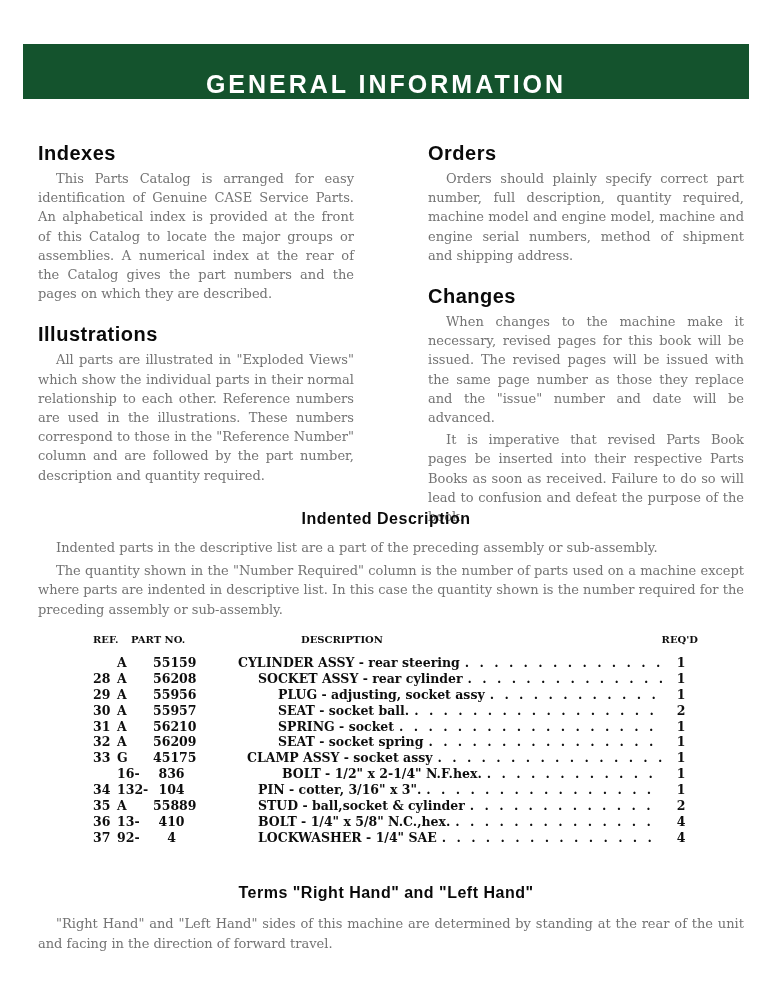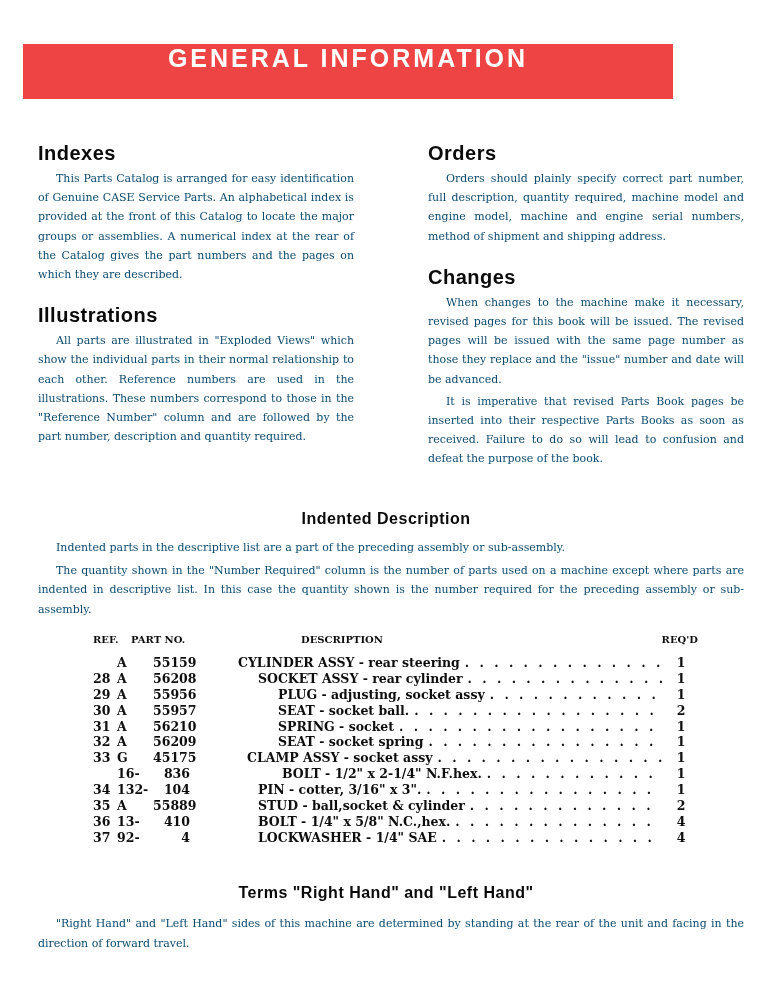--- a/index.html
+++ b/index.html
@@ -5,39 +5,39 @@
   html,body { margin:0; padding:0; }
   body {
     width:772px; height:1000px; background:#ffffff;
     font-family:"DejaVu Serif", serif; color:#121212;
     -webkit-font-smoothing:antialiased;
   }
   .page { position:relative; width:772px; height:1000px; background:#ffffff; overflow:hidden; }
 
   
   .title-bar {
-    position:absolute; left:23px; top:44px; width:650px; height:55px;
-    background:#ef4444; display:flex; align-items:flex-start; justify-content:center;
+    position:absolute; left:23px; top:44px; width:726px; height:55px;
+    background:#14532d; display:flex; align-items:flex-end; justify-content:center;
   }
   .title-bar .title-text {
     color:#ffffff; font-family:"Liberation Sans", sans-serif; font-weight:bold;
     font-size:25px; letter-spacing:3px; white-space:nowrap;
   }
 
   
   .columns { position:absolute; left:38px; top:143px; width:706px; display:flex; gap:74px; }
   .col { width:328px; }
   .col section + section { margin-top:21px; }
   h2.sec-heading {
     font-family:"Liberation Sans", sans-serif; font-weight:bold; font-size:20px;
     letter-spacing:0.5px; margin:0 0 5px 0; color:#0a0a0a; line-height:1.05;
   }
   p.body-text {
-    margin:0; font-size:11px; line-height:19.2px; text-align:justify;
-    text-indent:18px; color:#0c4a6e;
+    margin:0; font-size:13px; line-height:19.2px; text-align:justify;
+    text-indent:18px; color:#737373;
   }
   p.body-text + p.body-text { margin-top:3px; }
 
   
   .center-heading {
     position:absolute; left:0; width:772px; text-align:center;
     font-family:"Liberation Sans", sans-serif; font-weight:bold; font-size:16px;
     letter-spacing:0.5px; color:#0a0a0a; margin:0;
   }
   #indented-heading { top:510px; }
@@ -56,21 +56,21 @@
   .thead { position:relative; height:17px; margin-bottom:4px; }
   .thead span { position:absolute; white-space:nowrap; font-size:10px; }
   .th-ref  { left:0; }
   .th-part { left:38px;text-align:center; }
   .th-desc { left:208px; }
   .th-reqd { right:0; }
 
   .trow { display:flex; align-items:baseline; height:15.9px; white-space:nowrap; }
   .c-ref { width:17px; text-align:right; flex:none; }
   .c-pre { width:36px; margin-left:7px; flex:none; }
-  .c-num { width:37px; text-align:right; flex:none; }
+  .c-num { width:37px; text-align:center; flex:none; }
   .c-desc { flex:1 1 auto; margin-left:48px; display:flex; align-items:baseline; overflow:hidden; min-width:0; }
   .desc-text { flex:none; }
   .leader { flex:1 1 auto; overflow:hidden; white-space:nowrap; margin:0 2px 0 5px; letter-spacing:3px; }
   .c-qty { width:34px; text-align:center; flex:none; }
 
   .ind-0  .pad { width:0px;  flex:none; }
   .ind-h  .pad { width:9px;  flex:none; }
   .ind-1  .pad { width:20px; flex:none; }
   .ind-2  .pad { width:40px; flex:none; }
   .ind-2b .pad { width:44px; flex:none; }

